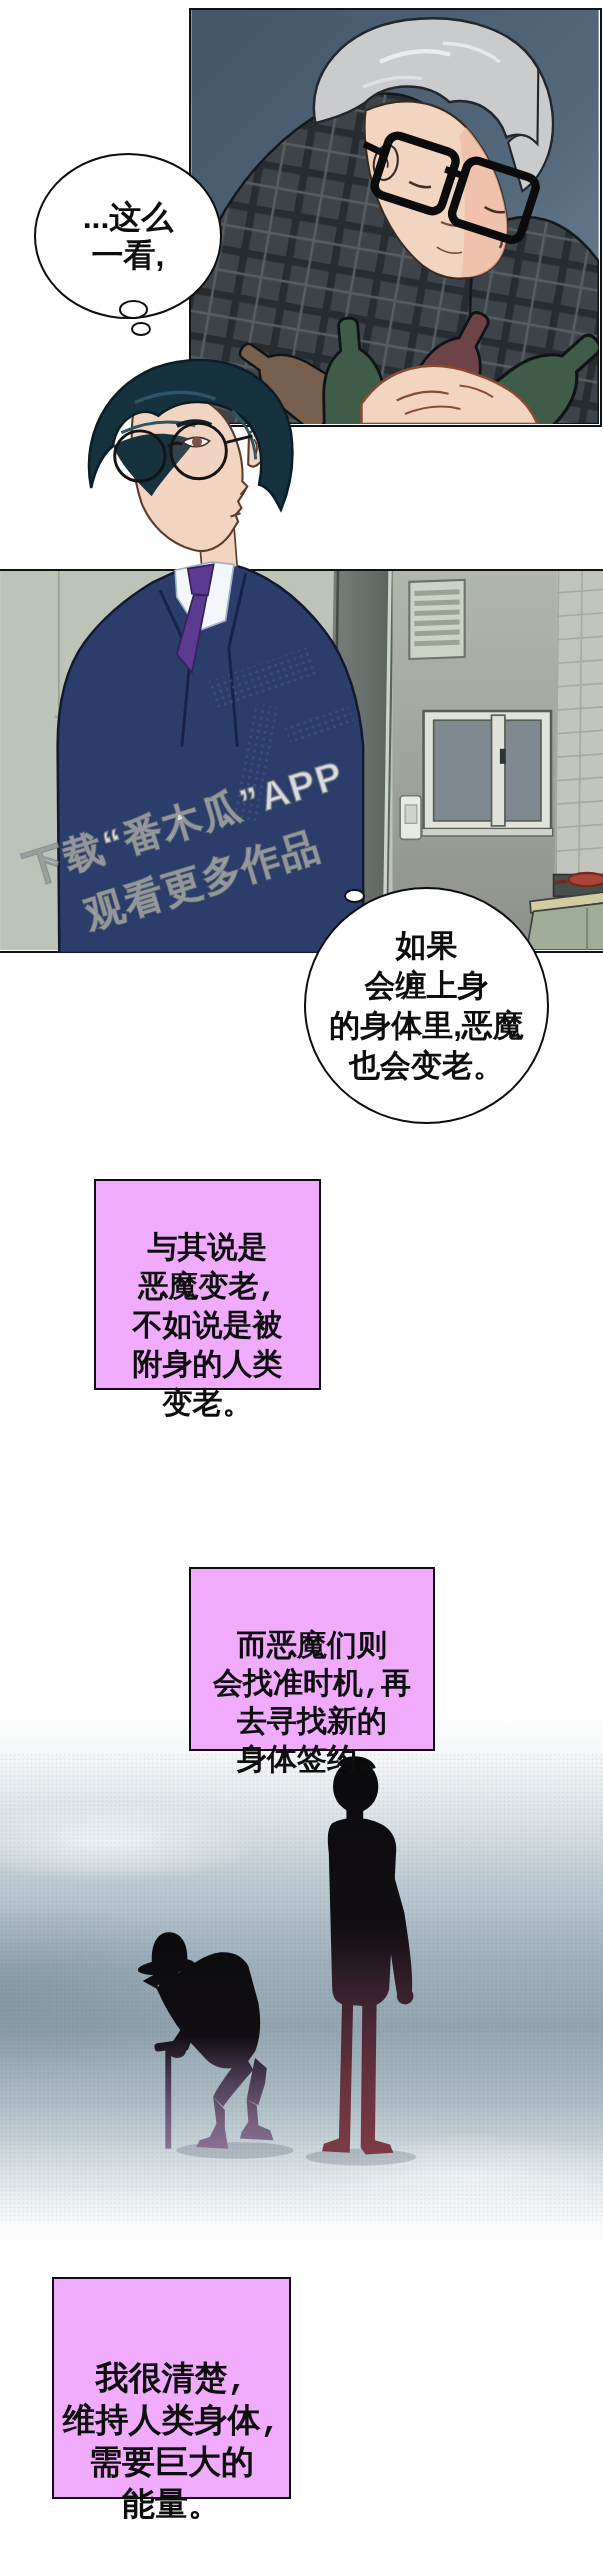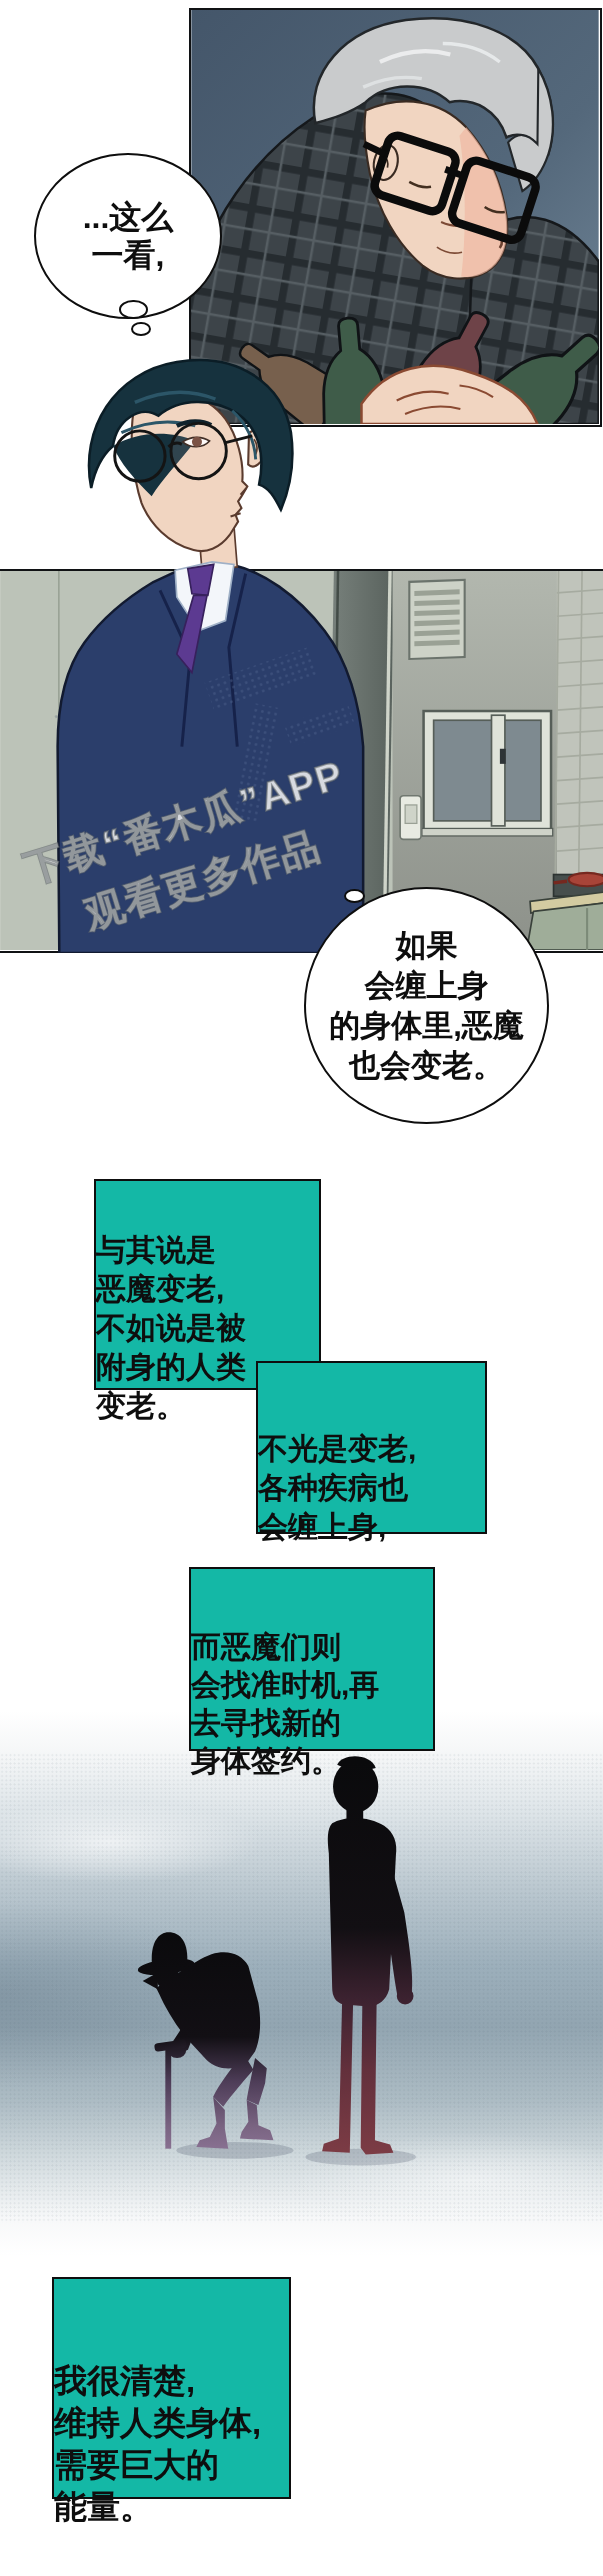--- a/index.html
+++ b/index.html
@@ -33,22 +33,22 @@
     font-weight:700;white-space:pre-line;z-index:5;}
   .bubble1{left:34px;top:153px;width:188px;height:166px;font-size:32px;line-height:38px;}
   .bubble2{left:304px;top:887px;width:245px;height:237px;font-size:31px;line-height:40px;z-index:6;}
   .trail{background:#ffffff;border:2.5px solid #0e0e0e;border-radius:50%;z-index:5;}
   .t1a{left:119px;top:300px;width:28.5px;height:19.3px;}
   .t1b{left:131px;top:322px;width:20px;height:14.3px;}
   .t2a{left:344px;top:889px;width:21px;height:14.3px;z-index:6;}
   .t2b{left:353px;top:908px;width:28px;height:18.5px;z-index:6;}
 
   
-  .cap{background:#14b8a6;border:2.5px solid #0e0e0e;font-weight:700;
-    white-space:pre-line;}
+  .cap{background:#f0abfc;border:2.5px solid #0e0e0e;text-align:center;font-weight:700;
+    white-space:pre-line;font-family:Liberation Mono, monospace;}
   .cap1{left:94px;top:1179px;width:227px;height:211px;font-size:30px;line-height:39px;padding-top:10px;z-index:2;}
   .cap2{left:256px;top:1361px;width:231px;height:173px;font-size:30px;line-height:39px;padding-top:27px;z-index:3;}
   .cap3{left:189px;top:1567px;width:246px;height:184px;font-size:30px;line-height:38px;padding-top:21px;z-index:3;}
   .cap4{left:52px;top:2250px;width:239px;height:222px;font-size:33px;line-height:42px;padding-top:39px;z-index:3;margin-top:27px;}
 
   
   .figure-man{left:34px;top:352px;width:336px;height:601px;z-index:4;}
   .silhouettes{left:0;top:1711px;width:604px;height:545px;z-index:2;}
 
   
@@ -282,25 +282,20 @@
 也会变老。</span>
   </div>
 
   <div class="abs cap cap1">
     <span>与其说是
 恶魔变老,
 不如说是被
 附身的人类
 变老。</span>
   </div>
-  <div class="abs cap cap2">
-    <span>不光是变老,
-各种疾病也
-会缠上身,</span>
-  </div>
   <div class="abs cap cap3">
     <span>而恶魔们则
 会找准时机,再
 去寻找新的
 身体签约。</span>
   </div>
 
   <div class="abs panel3"></div>
   <div class="abs panel3-grain"></div>
 

